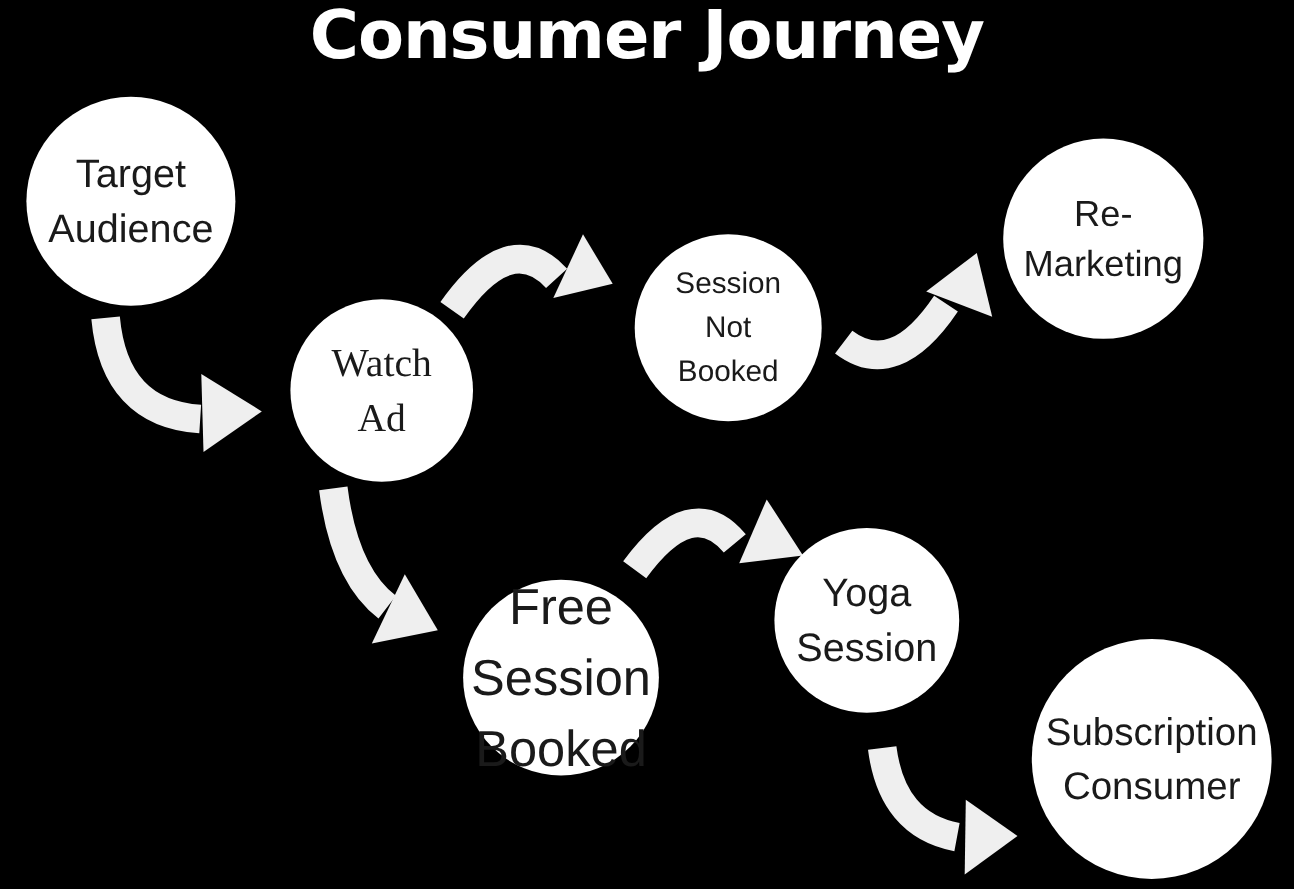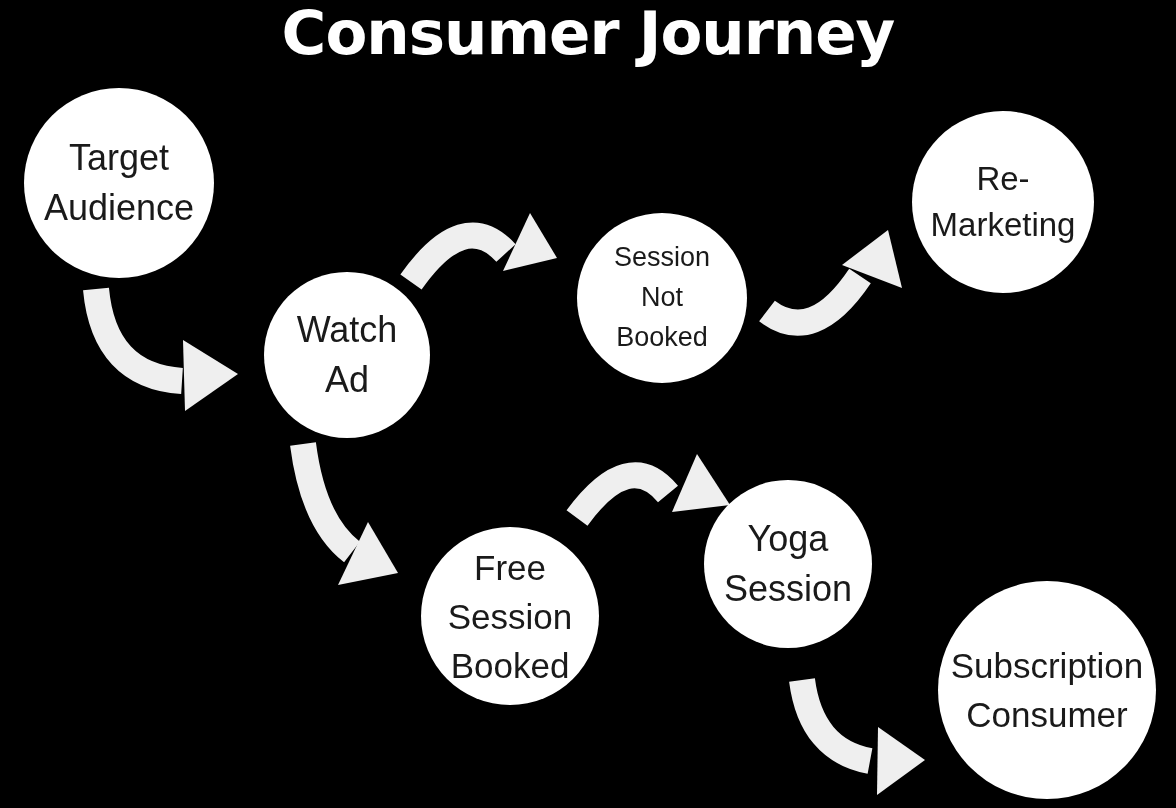--- a/index.html
+++ b/index.html
@@ -15,24 +15,24 @@
   }
   .arrows{position:absolute;left:0;top:0;width:1176px;height:808px;}
   .arrows path{fill:none;stroke:#efefef;stroke-width:26px;stroke-linecap:butt;}
   .arrows polygon{fill:#efefef;stroke:none;}
   .node{
     position:absolute;border-radius:50%;background:#ffffff;color:#1a1a1a;
     display:flex;align-items:center;justify-content:center;text-align:center;
     white-space:pre-line;line-height:1.4;
   }
   .n-target       {left:24px;  top:88px;  width:190px;height:190px;font-size:36px;}
-  .n-watch        {left:264px; top:272px; width:166px;height:166px;font-size:36px;}
+  .n-watch        {left:264px; top:272px; width:166px;height:166px;font-size:36px;font-family:Liberation Serif, serif;}
   .n-session-not  {left:577px; top:213px; width:170px;height:170px;font-size:27px;line-height:1.48;}
-  .n-remarketing  {left:912px; top:111px; width:182px;height:182px;font-size:33px;}
-  .n-free         {left:421px; top:527px; width:178px;height:178px;font-size:35px;}
+  .n-remarketing  {left:912px; top:126px; width:182px;height:182px;font-size:33px;}
+  .n-free         {left:421px; top:527px; width:178px;height:178px;font-size:46px;}
   .n-yoga         {left:704px; top:480px; width:168px;height:168px;font-size:36px;}
   .n-subscription {left:938px; top:581px; width:218px;height:218px;font-size:35px;}
 </style>
 </head>
 <body>
 
 <div class="stage">
 
   <h1 class="title">Consumer Journey</h1>
 

